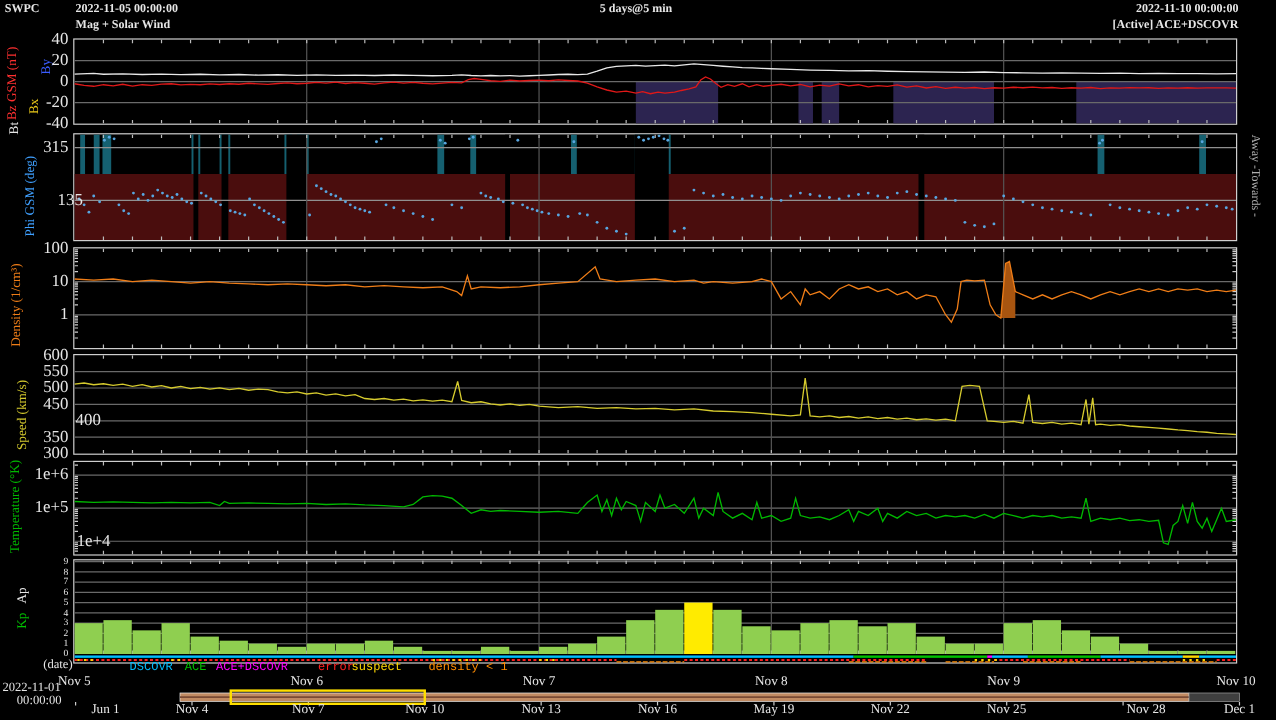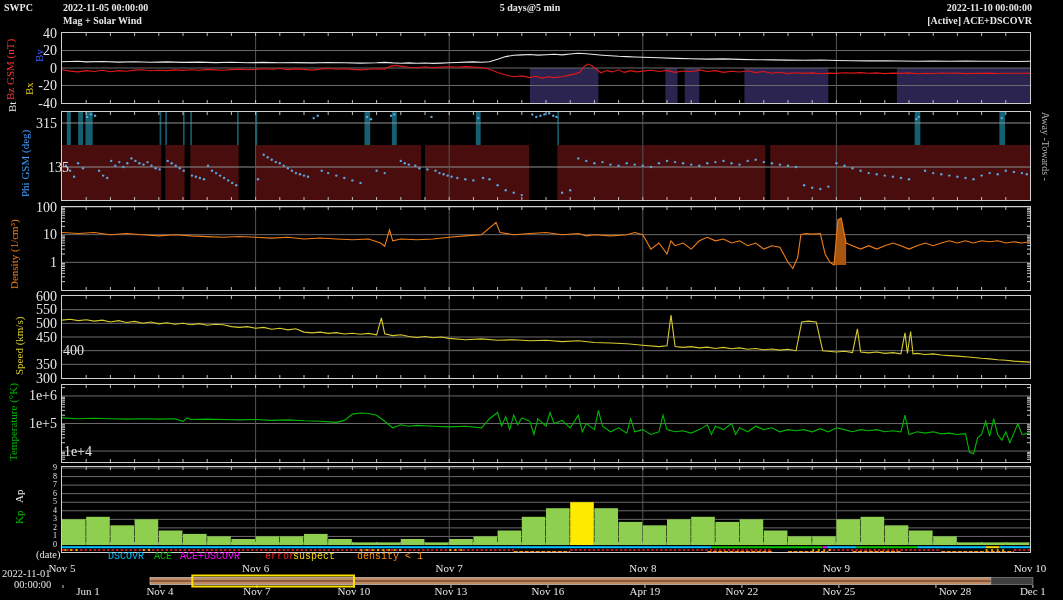--- a/index.html
+++ b/index.html
@@ -991,21 +991,21 @@
           <line x1="1032.9" x2="1032.9" y1="13" y2="16" stroke="#ccc" stroke-width="1"></line>
           <rect x="192.32" y="3.5" width="161.64999999999998" height="11" fill="none" stroke="#ffdf00" stroke-width="2"></rect>
         </svg>
       </div>
       <div class="dlab" style="left:88px;top:586px;">Jun 1</div>
       <div class="dlab" style="left:159.99px;top:586px;">Nov 4</div>
       <div class="dlab" style="left:256.98px;top:586px;">Nov 7</div>
       <div class="dlab" style="left:353.96999999999997px;top:586px;">Nov 10</div>
       <div class="dlab" style="left:450.96px;top:586px;">Nov 13</div>
       <div class="dlab" style="left:547.95px;top:586px;">Nov 16</div>
-      <div class="dlab" style="left:644.9399999999999px;top:586px;">Apr 19</div>
+      <div class="dlab" style="left:644.9399999999999px;top:586px;">May 19</div>
       <div class="dlab" style="left:741.93px;top:586px;">Nov 22</div>
       <div class="dlab" style="left:838.92px;top:586px;">Nov 25</div>
       <div class="dlab" style="left:955px;top:586px;">Nov 28</div>
       <div class="dlab" style="left:1032.9px;top:586px;">Dec 1</div>
     </div>
 
   <div class="abs datecol" style="left:4px;top:549px;margin-left:32px;">(date)</div>
   <div class="abs datecol" style="left:2px;top:568px;">2022-11-01</div>
   <div class="abs datecol" style="left:14px;top:579px;">00:00:00</div>
 

